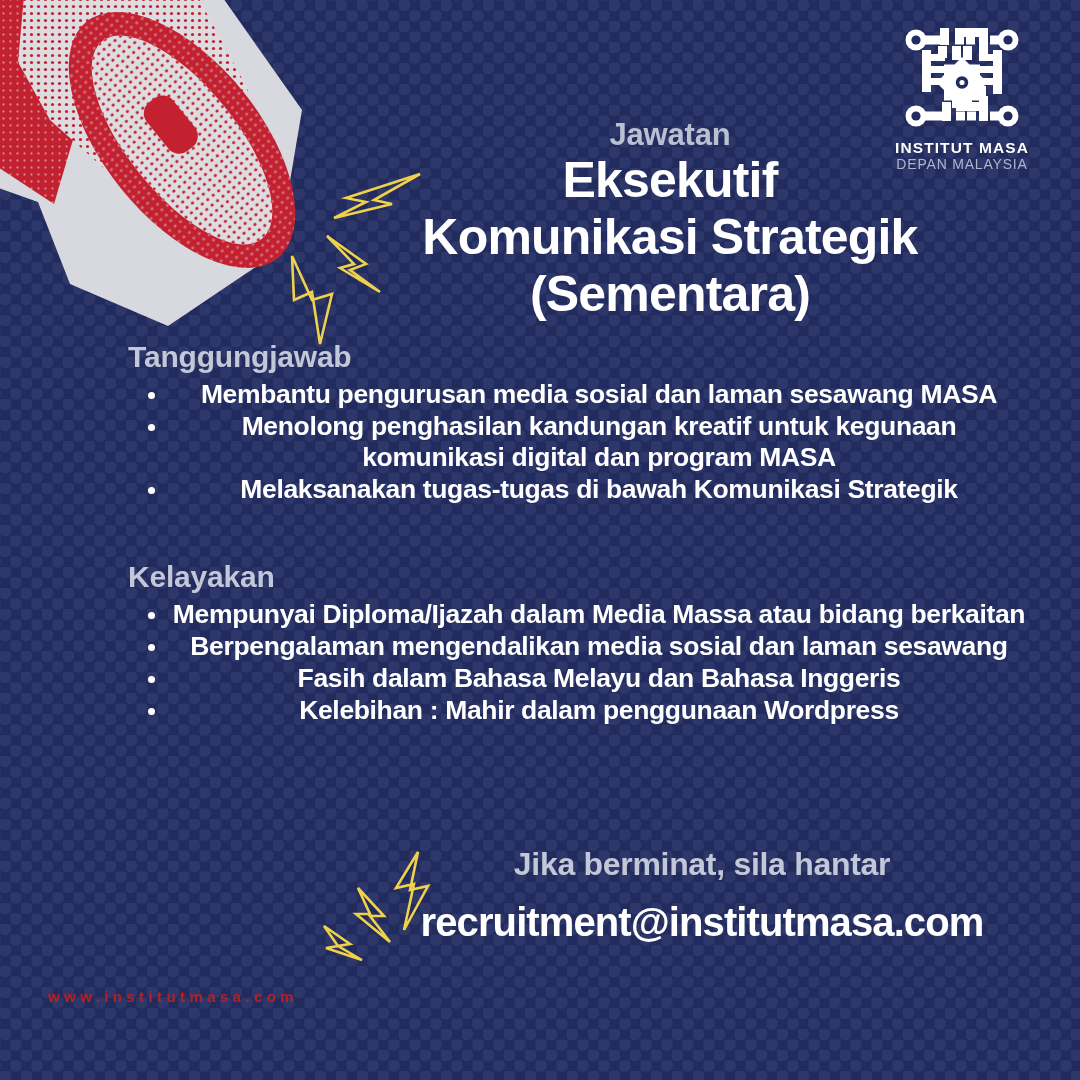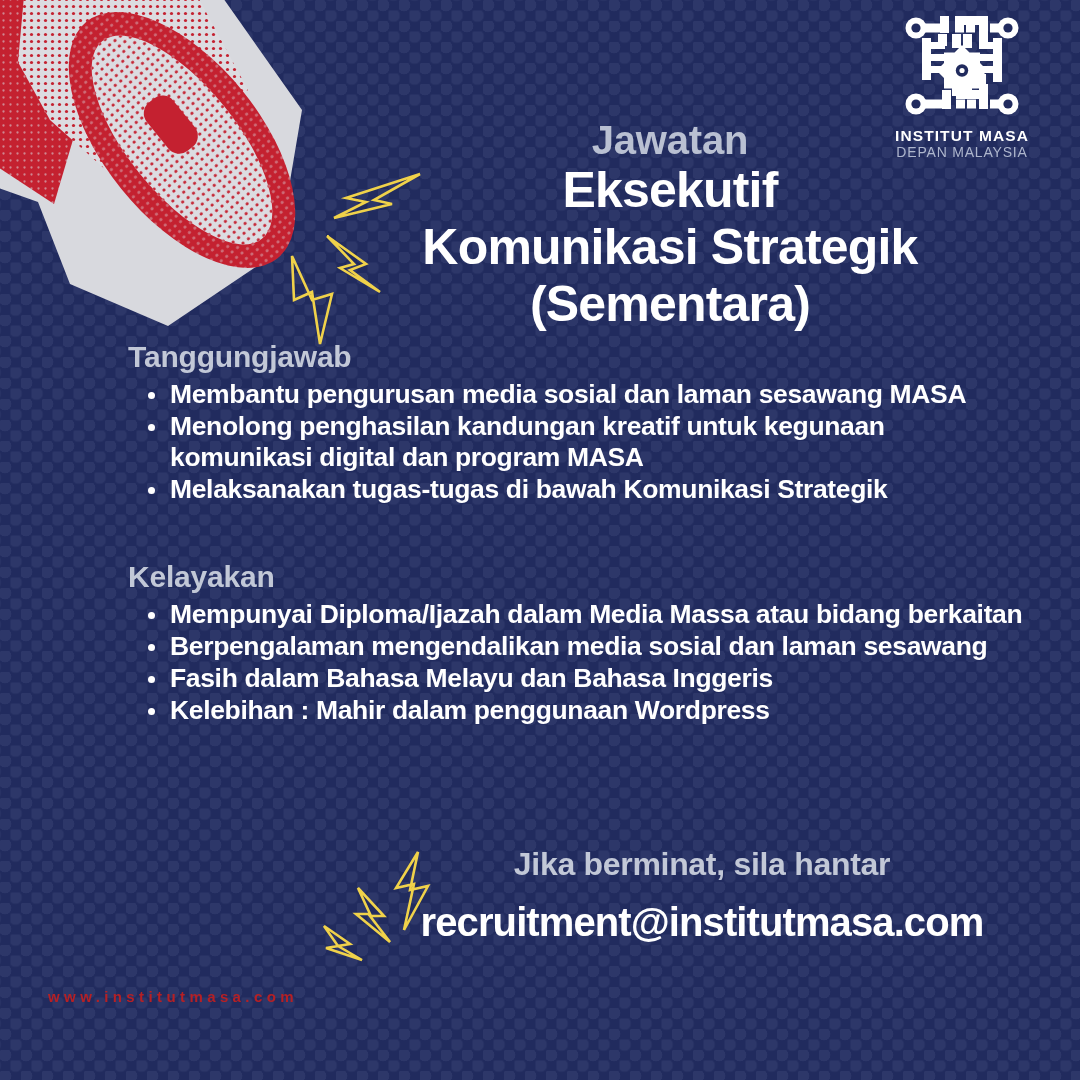--- a/index.html
+++ b/index.html
@@ -35,21 +35,21 @@
     position:absolute;
     left:-70px; top:-60px;
     width:470px; height:420px;
     pointer-events:none;
   }
   #megaphone svg { width:100%; height:100%; display:block; }
 
   
   #logo-block {
     position:absolute;
-    left:888px; top:12px;
+    left:888px; top:24px;
     width:148px;
     text-align:center;
   }
   #logo-mark { width:124px; height:108px; margin:0 auto; display:block; }
   #logo-name {
     margin-top:7px;
     font-size:15.5px; font-weight:bold;
     letter-spacing:1.1px;
     color:#ffffff;
     line-height:1.12;
@@ -64,21 +64,21 @@
   }
 
   
   #headline-area {
     position:absolute;
     left:330px; top:118px;
     width:680px;
     text-align:center;
   }
   #eyebrow {
-    font-size:40px; font-weight:bold;
+    font-size:31px; font-weight:bold;
     color:#b9c0d2;
     letter-spacing:-0.2px;
     line-height:1.1;
   }
   #job-title {
     font-size:50px; font-weight:bold;
     color:#ffffff;
     line-height:1.14;
     letter-spacing:-0.8px;
   }
@@ -90,21 +90,21 @@
   #sec-qualifications   { top:560px; }
 
   .sec-heading {
     font-size:30px; font-weight:bold;
     color:#c2c8d7;
     letter-spacing:-0.2px;
     line-height:1.1;
     margin-bottom:6px;
   }
 
-  .bullets { list-style:none; }
+  .bullets { list-style:none;text-align:center; }
   .bullets li {
     position:relative;
     padding-left:42px;
     font-size:26.5px; font-weight:bold;
     color:#ffffff;
     line-height:1.17;
     letter-spacing:-0.35px;
     margin-bottom:1px;
   }
   .bullets li::before {

